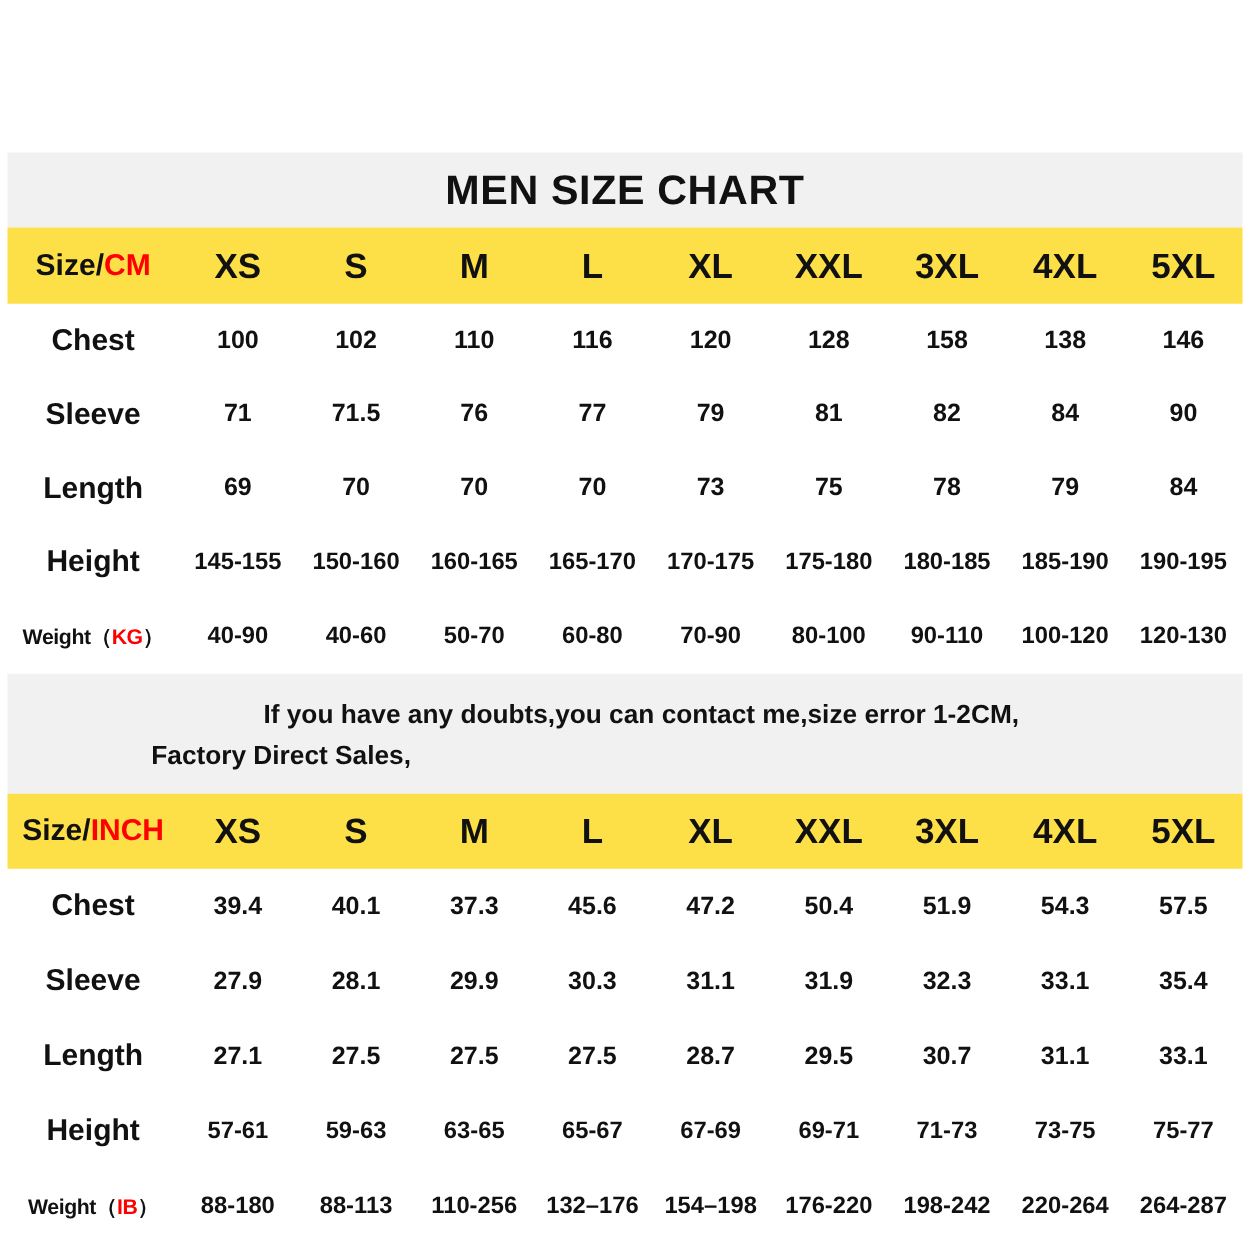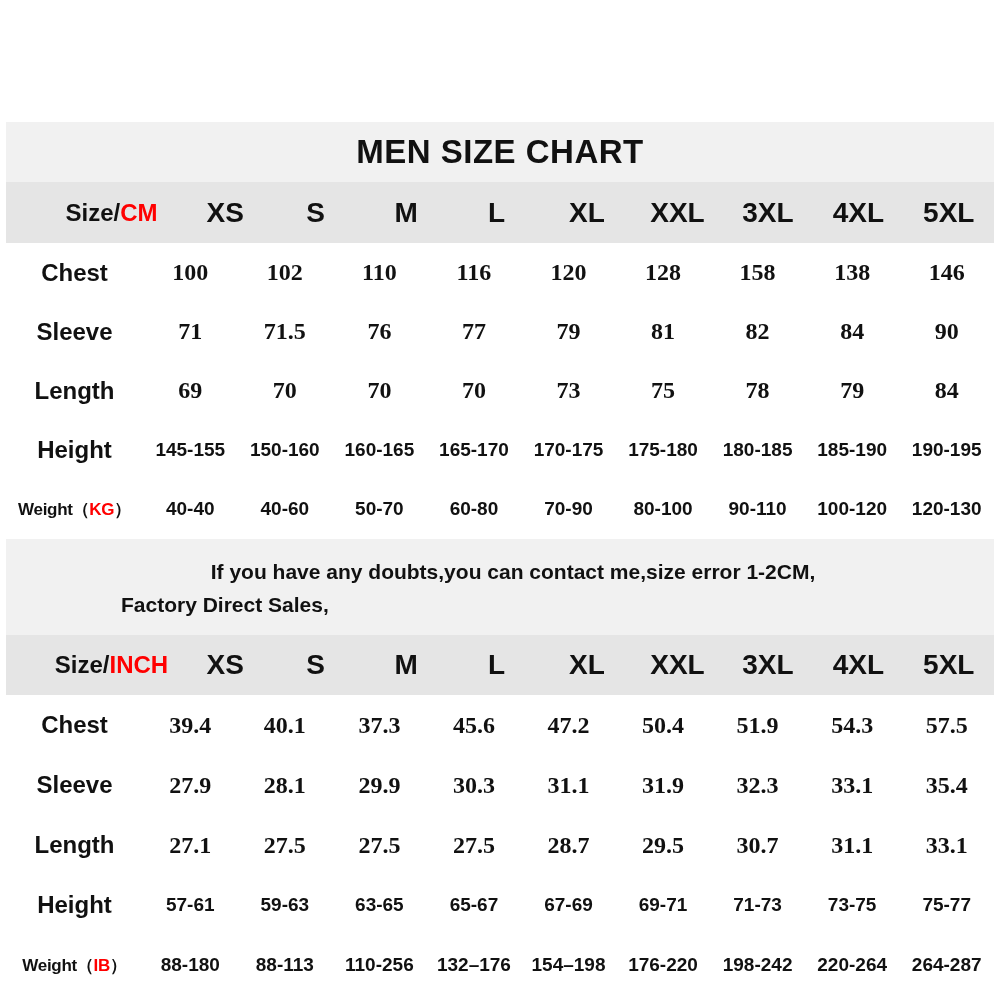--- a/index.html
+++ b/index.html
@@ -30,34 +30,33 @@
   .row {
     display: grid;
     grid-template-columns: 137px repeat(9, 1fr);
     align-items: center;
     margin: 0 6px;
     height: 59px;
   }
   .row.inch-row { height: 60px; }
   .header-row {
     height: 61px;
-    background: #e5e5e5;
-    padding-left: 37px;
+    background: #fde047;
   }
   .header-row.inch-header { height: 60px; }
   .weight-row { height: 60px; }
 
   .cell {
     text-align: center;
     font-weight: bold;
     white-space: nowrap;
   }
   .header-cell { font-size: 28px; }
   .label-cell { font-size: 24px; }
-  .value-cell { font-size: 24px; font-family: Liberation Serif, serif; }
+  .value-cell { font-size: 20px; }
   .range-cell { font-size: 19px; }
   .weight-label-cell { font-size: 17px; letter-spacing: -0.3px; }
   .red { color: #ff0000; }
 
   .note-band {
     height: 96px;
     margin: 0 6px;
     background: #f1f1f1;
     font-weight: bold;
     font-size: 21px;
@@ -144,21 +143,21 @@
       <div class="cell range-cell">165-170</div>
       <div class="cell range-cell">170-175</div>
       <div class="cell range-cell">175-180</div>
       <div class="cell range-cell">180-185</div>
       <div class="cell range-cell">185-190</div>
       <div class="cell range-cell">190-195</div>
     </div>
 
     <div class="row weight-row">
       <div class="cell weight-label-cell"><span>Weight（</span><span class="red">KG</span><span>）</span></div>
-      <div class="cell range-cell">40-40</div>
+      <div class="cell range-cell">40-90</div>
       <div class="cell range-cell">40-60</div>
       <div class="cell range-cell">50-70</div>
       <div class="cell range-cell">60-80</div>
       <div class="cell range-cell">70-90</div>
       <div class="cell range-cell">80-100</div>
       <div class="cell range-cell">90-110</div>
       <div class="cell range-cell">100-120</div>
       <div class="cell range-cell">120-130</div>
     </div>
   </div>

